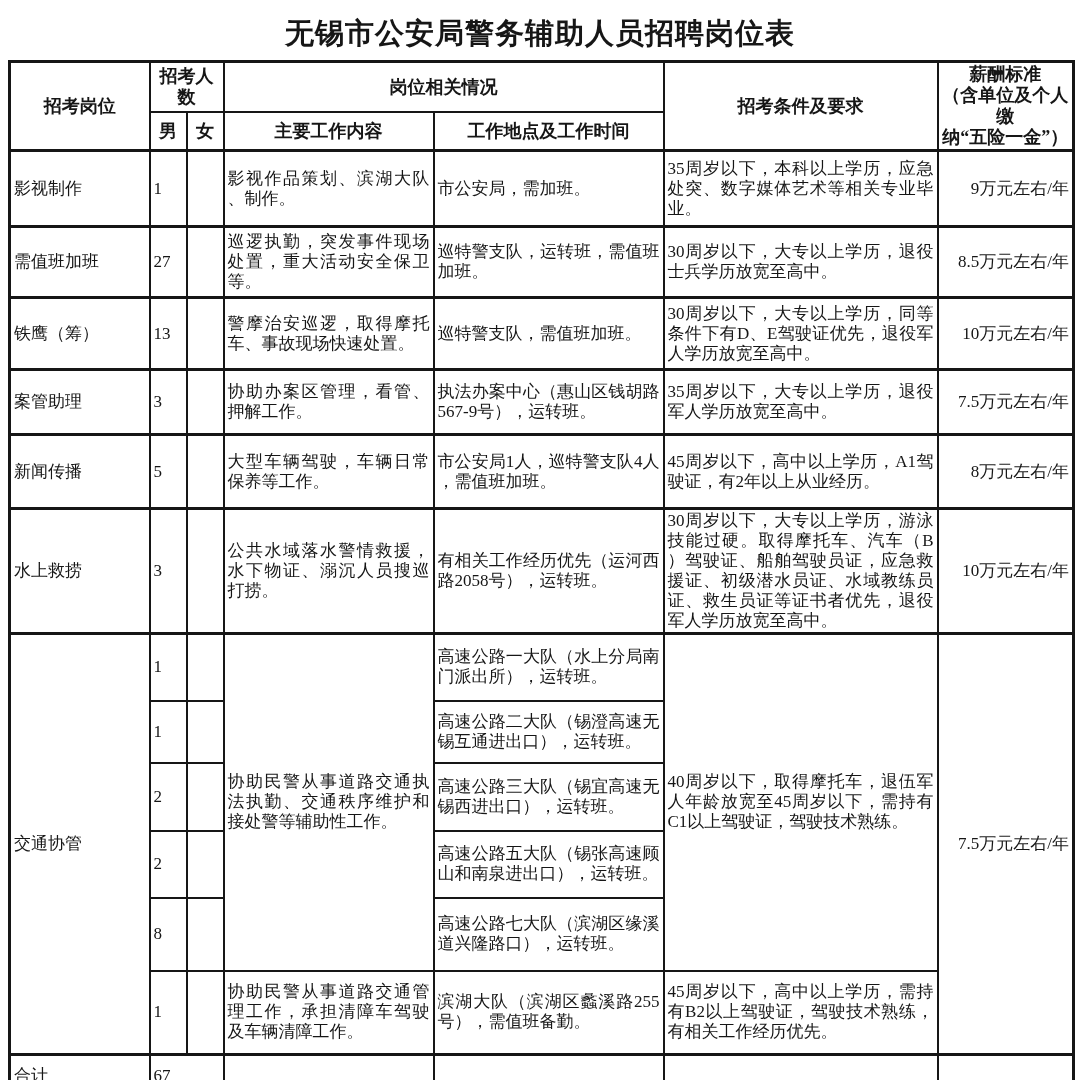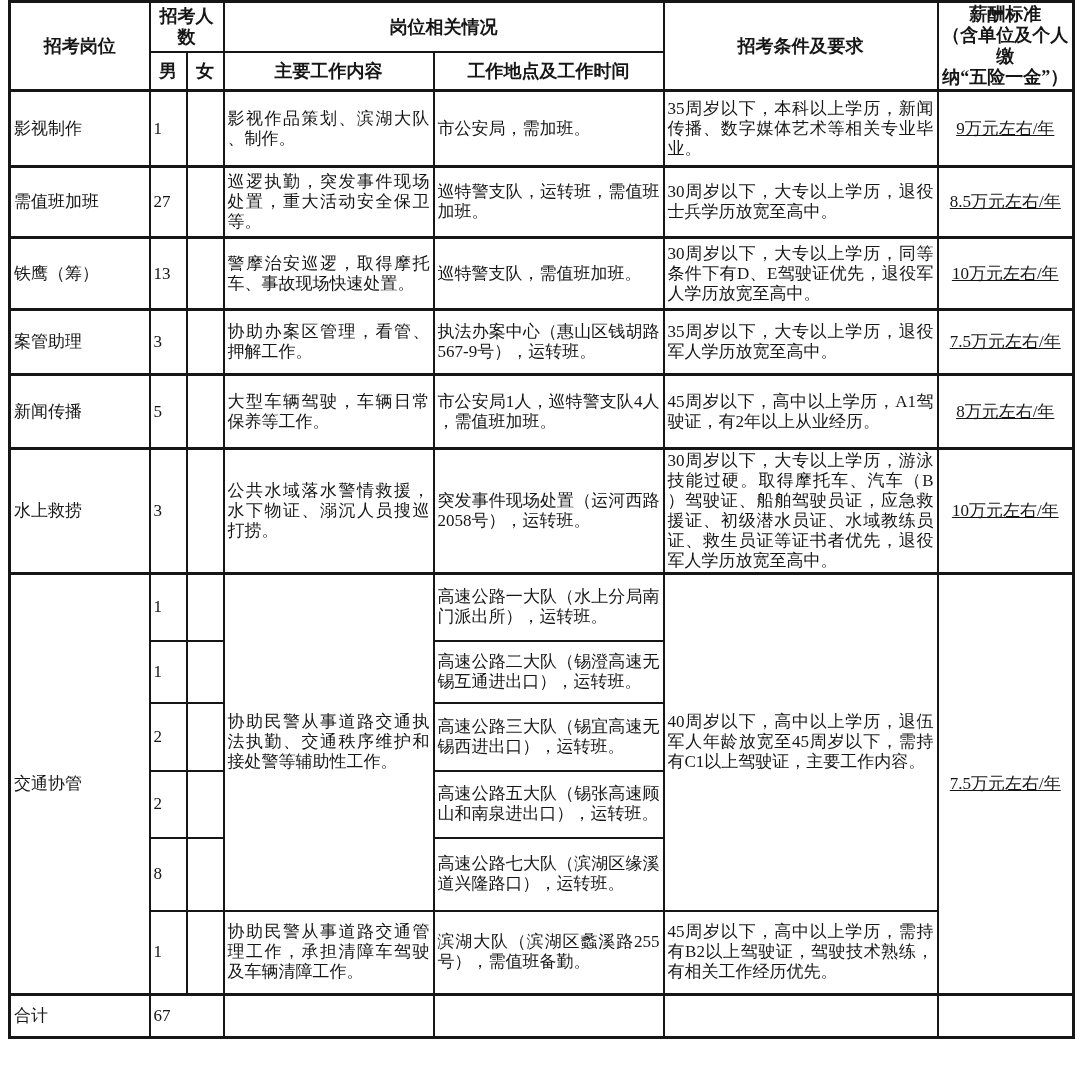--- a/index.html
+++ b/index.html
@@ -24,31 +24,32 @@
     font-size:17px;line-height:20px;
     vertical-align:middle;
     overflow:hidden;
   }
   .grid th{font-weight:bold;text-align:center;font-size:18px;line-height:21px;}
   .c{text-align:left;}
   .j{
     text-align:justify;text-justify:inter-ideograph;
     word-break:break-all;line-break:anywhere;
   }
-  .sal{text-align:center;text-decoration:underline;}
+  .sal{text-align:right;}
   .salary-head{white-space:pre-line;font-size:16px;line-height:21px;padding:0 1px;}
   tr.major td{border-top:3px solid #161616;}
   .jobname{font-size:18px;}
   .num{font-size:18px;}
 </style>
 </head>
 <body>
 
 <div class="page">
 
+  <h1 class="title">无锡市公安局警务辅助人员招聘岗位表</h1>
 
   <table class="grid">
     <colgroup>
       <col style="width:140px">
         <col style="width:37px">
         <col style="width:37px">
       <col style="width:210px">
         <col style="width:230px">
         <col style="width:274px">
       <col style="width:136px">
@@ -72,21 +73,21 @@
       </tr>
     </thead>
 
     <tbody>
       <tr class="major" style="height:76px">
         <td class="c jobname">影视制作</td>
         <td class="c num">1</td>
         <td class="c num"></td>
         <td class="j">影视作品策划、滨湖大队、制作。</td>
         <td class="j">市公安局，需加班。</td>
-        <td class="j">35周岁以下，本科以上学历，新闻传播、数字媒体艺术等相关专业毕业。</td>
+        <td class="j">35周岁以下，本科以上学历，应急处突、数字媒体艺术等相关专业毕业。</td>
         <td class="sal">9万元左右/年</td>
       </tr>
       <tr class="major" style="height:71px">
         <td class="c jobname">需值班加班</td>
         <td class="c num">27</td>
         <td class="c num"></td>
         <td class="j">巡逻执勤，突发事件现场处置，重大活动安全保卫等。</td>
         <td class="j">巡特警支队，运转班，需值班加班。</td>
         <td class="j">30周岁以下，大专以上学历，退役士兵学历放宽至高中。</td>
         <td class="sal">8.5万元左右/年</td>
@@ -116,32 +117,32 @@
         <td class="j">大型车辆驾驶，车辆日常保养等工作。</td>
         <td class="j">市公安局1人，巡特警支队4人，需值班加班。</td>
         <td class="j">45周岁以下，高中以上学历，A1驾驶证，有2年以上从业经历。</td>
         <td class="sal">8万元左右/年</td>
       </tr>
       <tr class="major" style="height:121px">
         <td class="c jobname">水上救捞</td>
         <td class="c num">3</td>
         <td class="c num"></td>
         <td class="j">公共水域落水警情救援，水下物证、溺沉人员搜巡打捞。</td>
-        <td class="j">突发事件现场处置（运河西路2058号），运转班。</td>
+        <td class="j">有相关工作经历优先（运河西路2058号），运转班。</td>
         <td class="j">30周岁以下，大专以上学历，游泳技能过硬。取得摩托车、汽车（B）驾驶证、船舶驾驶员证，应急救援证、初级潜水员证、水域教练员证、救生员证等证书者优先，退役军人学历放宽至高中。</td>
         <td class="sal">10万元左右/年</td>
       </tr>
 
       <tr class="major" style="height:67px">
         <td class="c jobname" rowspan="6">交通协管</td>
         <td class="c num">1</td>
         <td class="c num"></td>
         <td class="j" rowspan="5">协助民警从事道路交通执法执勤、交通秩序维护和接处警等辅助性工作。</td>
         <td class="j">高速公路一大队（水上分局南门派出所），运转班。</td>
-        <td class="j" rowspan="5">40周岁以下，高中以上学历，退伍军人年龄放宽至45周岁以下，需持有C1以上驾驶证，主要工作内容。</td>
+        <td class="j" rowspan="5">40周岁以下，取得摩托车，退伍军人年龄放宽至45周岁以下，需持有C1以上驾驶证，驾驶技术熟练。</td>
         <td class="sal" rowspan="6">7.5万元左右/年</td>
       </tr>
       <tr style="height:62px">
         <td class="c num">1</td>
         <td class="c num"></td>
         <td class="j">高速公路二大队（锡澄高速无锡互通进出口），运转班。</td>
       </tr>
       <tr style="height:68px">
         <td class="c num">2</td>
         <td class="c num"></td>

